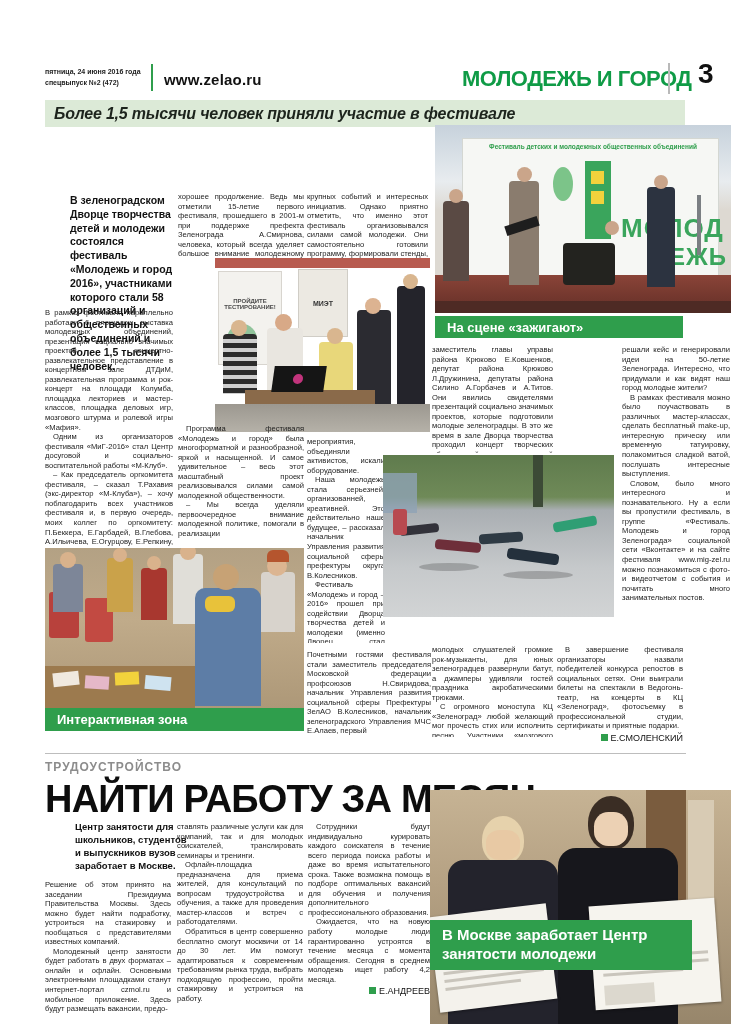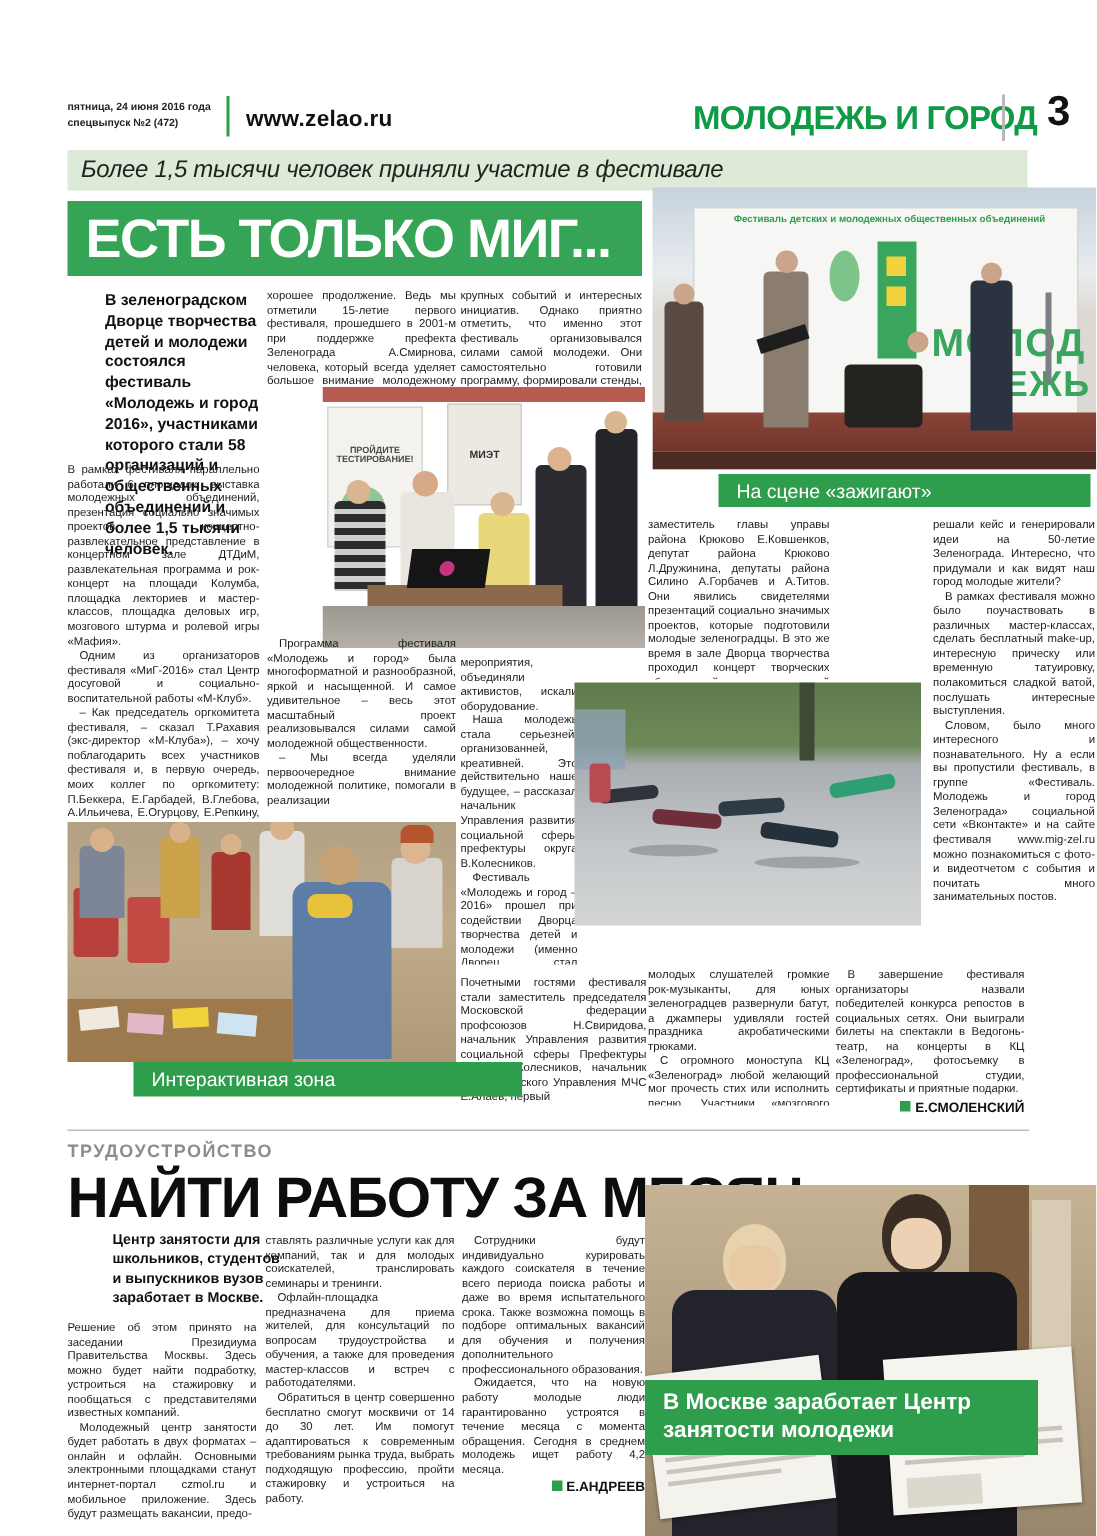--- a/index.html
+++ b/index.html
@@ -14,33 +14,33 @@
   .abs{position:absolute;}
   
   .date-block{left:45px;top:66px;font-size:7px;font-weight:bold;line-height:11px;color:#222;}
   .hdr-vline{left:151px;top:64px;width:2px;height:27px;background:var(--green);}
   .site{left:164px;top:71px;font-size:15px;font-weight:bold;letter-spacing:.2px;color:#111;}
   .sec-title{left:462px;top:66px;font-size:22px;font-weight:bold;letter-spacing:-.5px;color:#0f9b46;}
   .pg-divider{left:668px;top:63px;width:2px;height:31px;background:#b9b9b9;}
   .pg-num{left:698px;top:58px;font-size:28px;font-weight:bold;color:#111;}
   .sub-banner{left:45px;top:100px;width:640px;height:27px;background:var(--light-banner);
     display:flex;align-items:center;padding-left:9px;box-sizing:border-box;
-    font-size:16px;font-weight:normal;font-style:italic;color:#1d241d;letter-spacing:-.2px;}
+    font-size:16px;font-weight:bold;font-style:italic;color:#1d241d;letter-spacing:-.2px;}
   
   .headline-bar{left:45px;top:134px;width:383px;height:50px;background:var(--green-bar);
     display:flex;align-items:center;padding-left:12px;box-sizing:border-box;
     color:#fff;font-weight:bold;font-size:36px;letter-spacing:-1px;white-space:nowrap;overflow:hidden;}
   .lead1{left:70px;top:194px;width:104px;font-size:10.5px;font-weight:bold;line-height:13.8px;color:#111;}
   .col{font-size:7.6px;line-height:9.55px;text-align:justify;color:var(--ink);overflow:hidden;}
   .col p{margin:0;text-indent:8px;}
   .col p.ni{text-indent:0;}
-  .cap{background:var(--green);color:#fff;font-weight:normal;font-size:13px;
-    display:flex;align-items:center;padding-left:12px;box-sizing:border-box;margin-left:44px;}
+  .cap{background:var(--green);color:#fff;font-weight:bold;font-size:13px;
+    display:flex;align-items:center;padding-left:12px;box-sizing:border-box;}
   .author{display:flex;justify-content:flex-end;align-items:flex-start;gap:3px;
-    font-weight:bold;font-size:9px;color:#111;margin-top:3px;}
+    font-weight:normal;font-size:9px;color:#111;margin-top:3px;}
   .author .sq{width:7px;height:7px;background:var(--green);flex:0 0 auto;}
   
   .rule{left:45px;top:753px;width:641px;height:1px;background:#bdbdbd;}
   .kicker{left:45px;top:760px;font-size:12px;font-weight:bold;letter-spacing:1px;color:#8c8c8c;}
   .headline2{left:45px;top:778px;font-size:38px;font-weight:bold;letter-spacing:-.8px;color:#0d0d0d;white-space:nowrap;}
   .lead2{left:75px;top:820px;width:112px;font-size:9.5px;font-weight:bold;line-height:13px;color:#111;}
   
   .photo{overflow:hidden;}
   .ph-el{position:absolute;}
   .figure{position:absolute;background:#2b2b33;border-radius:4px 4px 0 0;}
@@ -57,21 +57,20 @@
     <div>пятница, 24 июня 2016 года</div>
     <div>спецвыпуск №2 (472)</div>
   </div>
   <div class="abs hdr-vline"></div>
   <div class="abs site">www.zelao.ru</div>
   <div class="abs sec-title">МОЛОДЕЖЬ И ГОРОД</div>
   <div class="abs pg-divider"></div>
   <div class="abs pg-num">3</div>
   <div class="abs sub-banner">Более 1,5 тысячи человек приняли участие в фестивале</div>
 
-  <div class="abs headline-bar">ЕСТЬ ТОЛЬКО МИГ...</div>
 
   <div class="abs photo" style="left:435px;top:125px;width:296px;height:188px;background:linear-gradient(180deg,#c7d2dc 0%,#e8ecef 30%,#ddd9d2 45%);">
     <div class="ph-el" style="left:28px;top:14px;width:255px;height:140px;background:#f6f7f4;box-shadow:0 0 0 1px #d4d7d2;"></div>
     <div class="ph-el" style="left:36px;top:18px;width:244px;font-size:6.5px;font-weight:bold;color:#2f9e4c;text-align:center;white-space:nowrap;overflow:hidden;">Фестиваль детских и молодежных общественных объединений</div>
     <div class="ph-el" style="left:150px;top:36px;width:26px;height:78px;background:#3aa55c;">
       <div class="ph-el" style="left:6px;top:10px;width:13px;height:13px;background:#f2d23c;"></div>
       <div class="ph-el" style="left:6px;top:30px;width:13px;height:13px;background:#f2d23c;"></div>
     </div>
     <div class="ph-el" style="left:118px;top:42px;width:20px;height:34px;border-radius:50%;background:#7cc489;"></div>
     <div class="ph-el" style="left:186px;top:88px;font-size:26px;font-weight:bold;color:#3aa55c;letter-spacing:1px;">МОЛОД</div>

